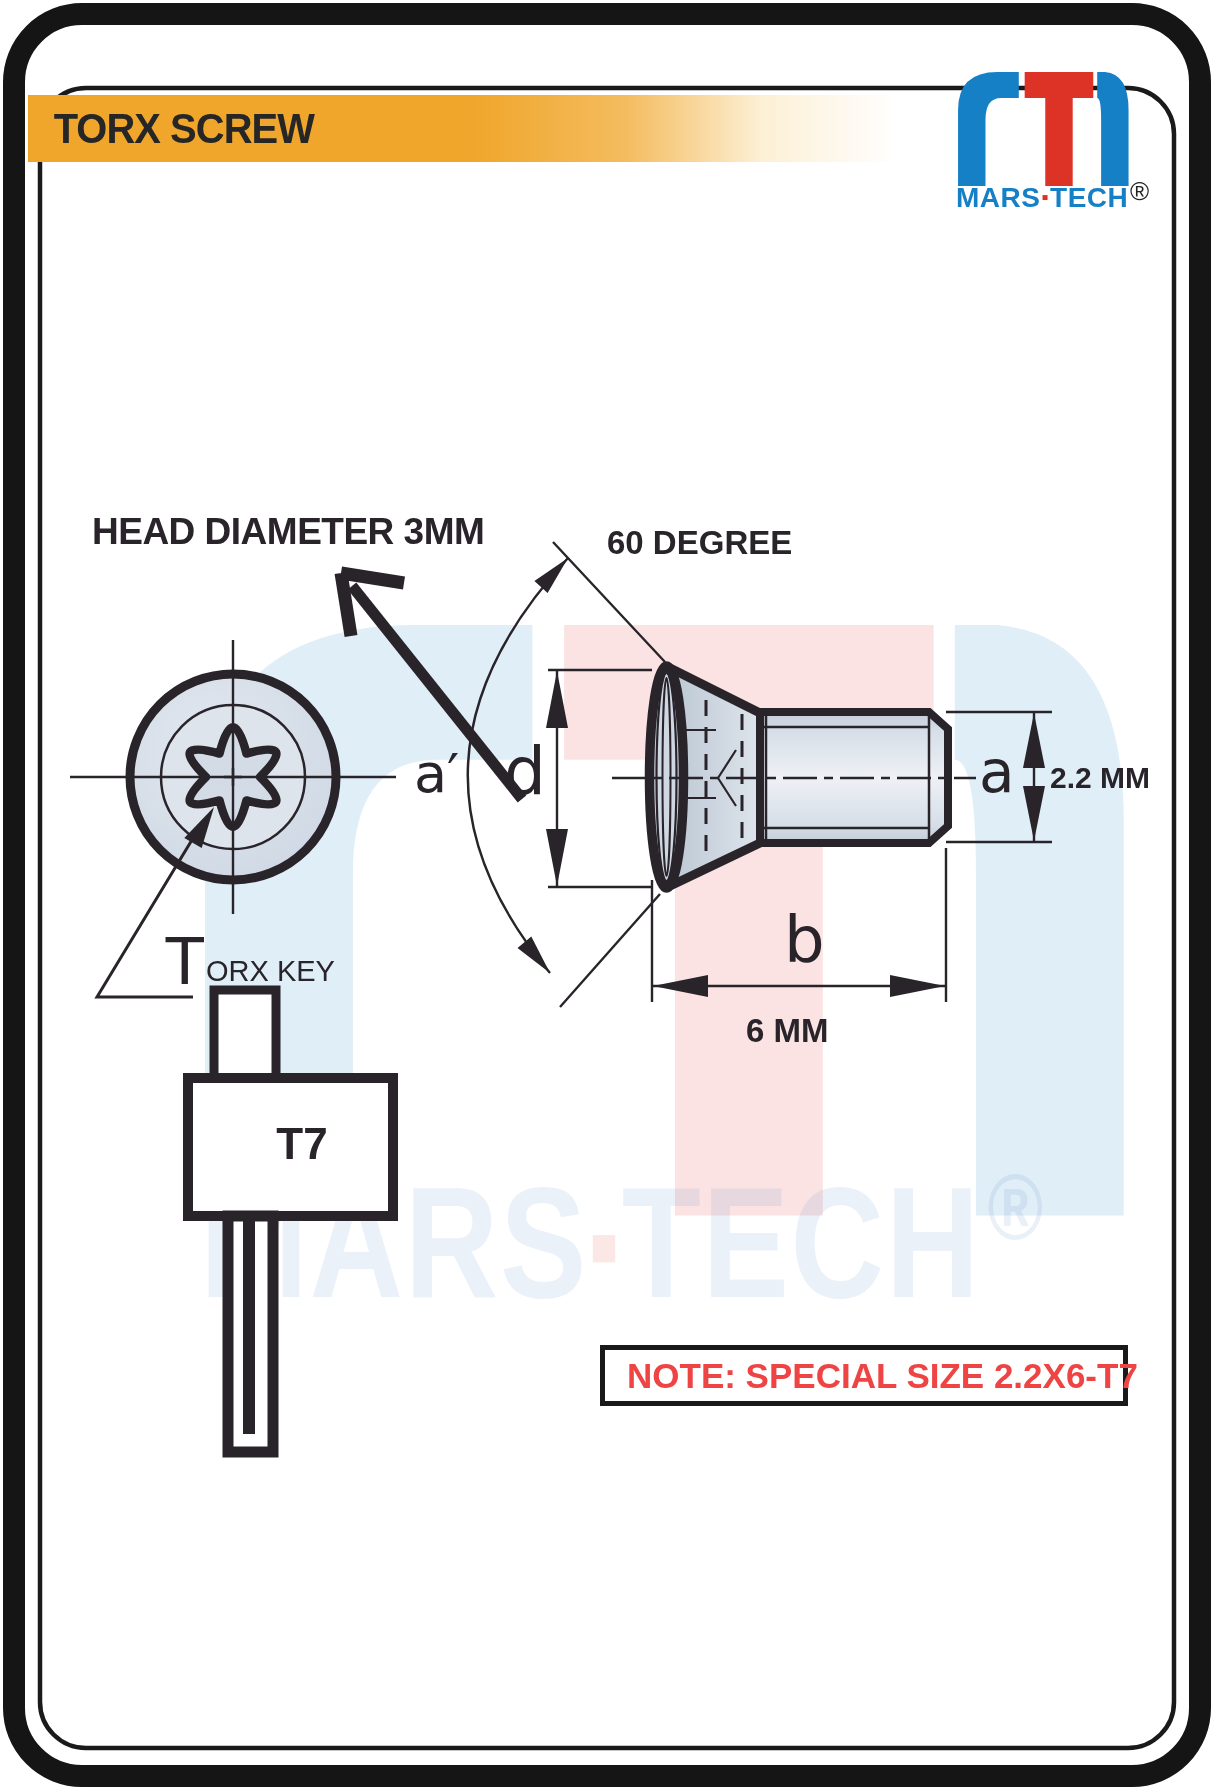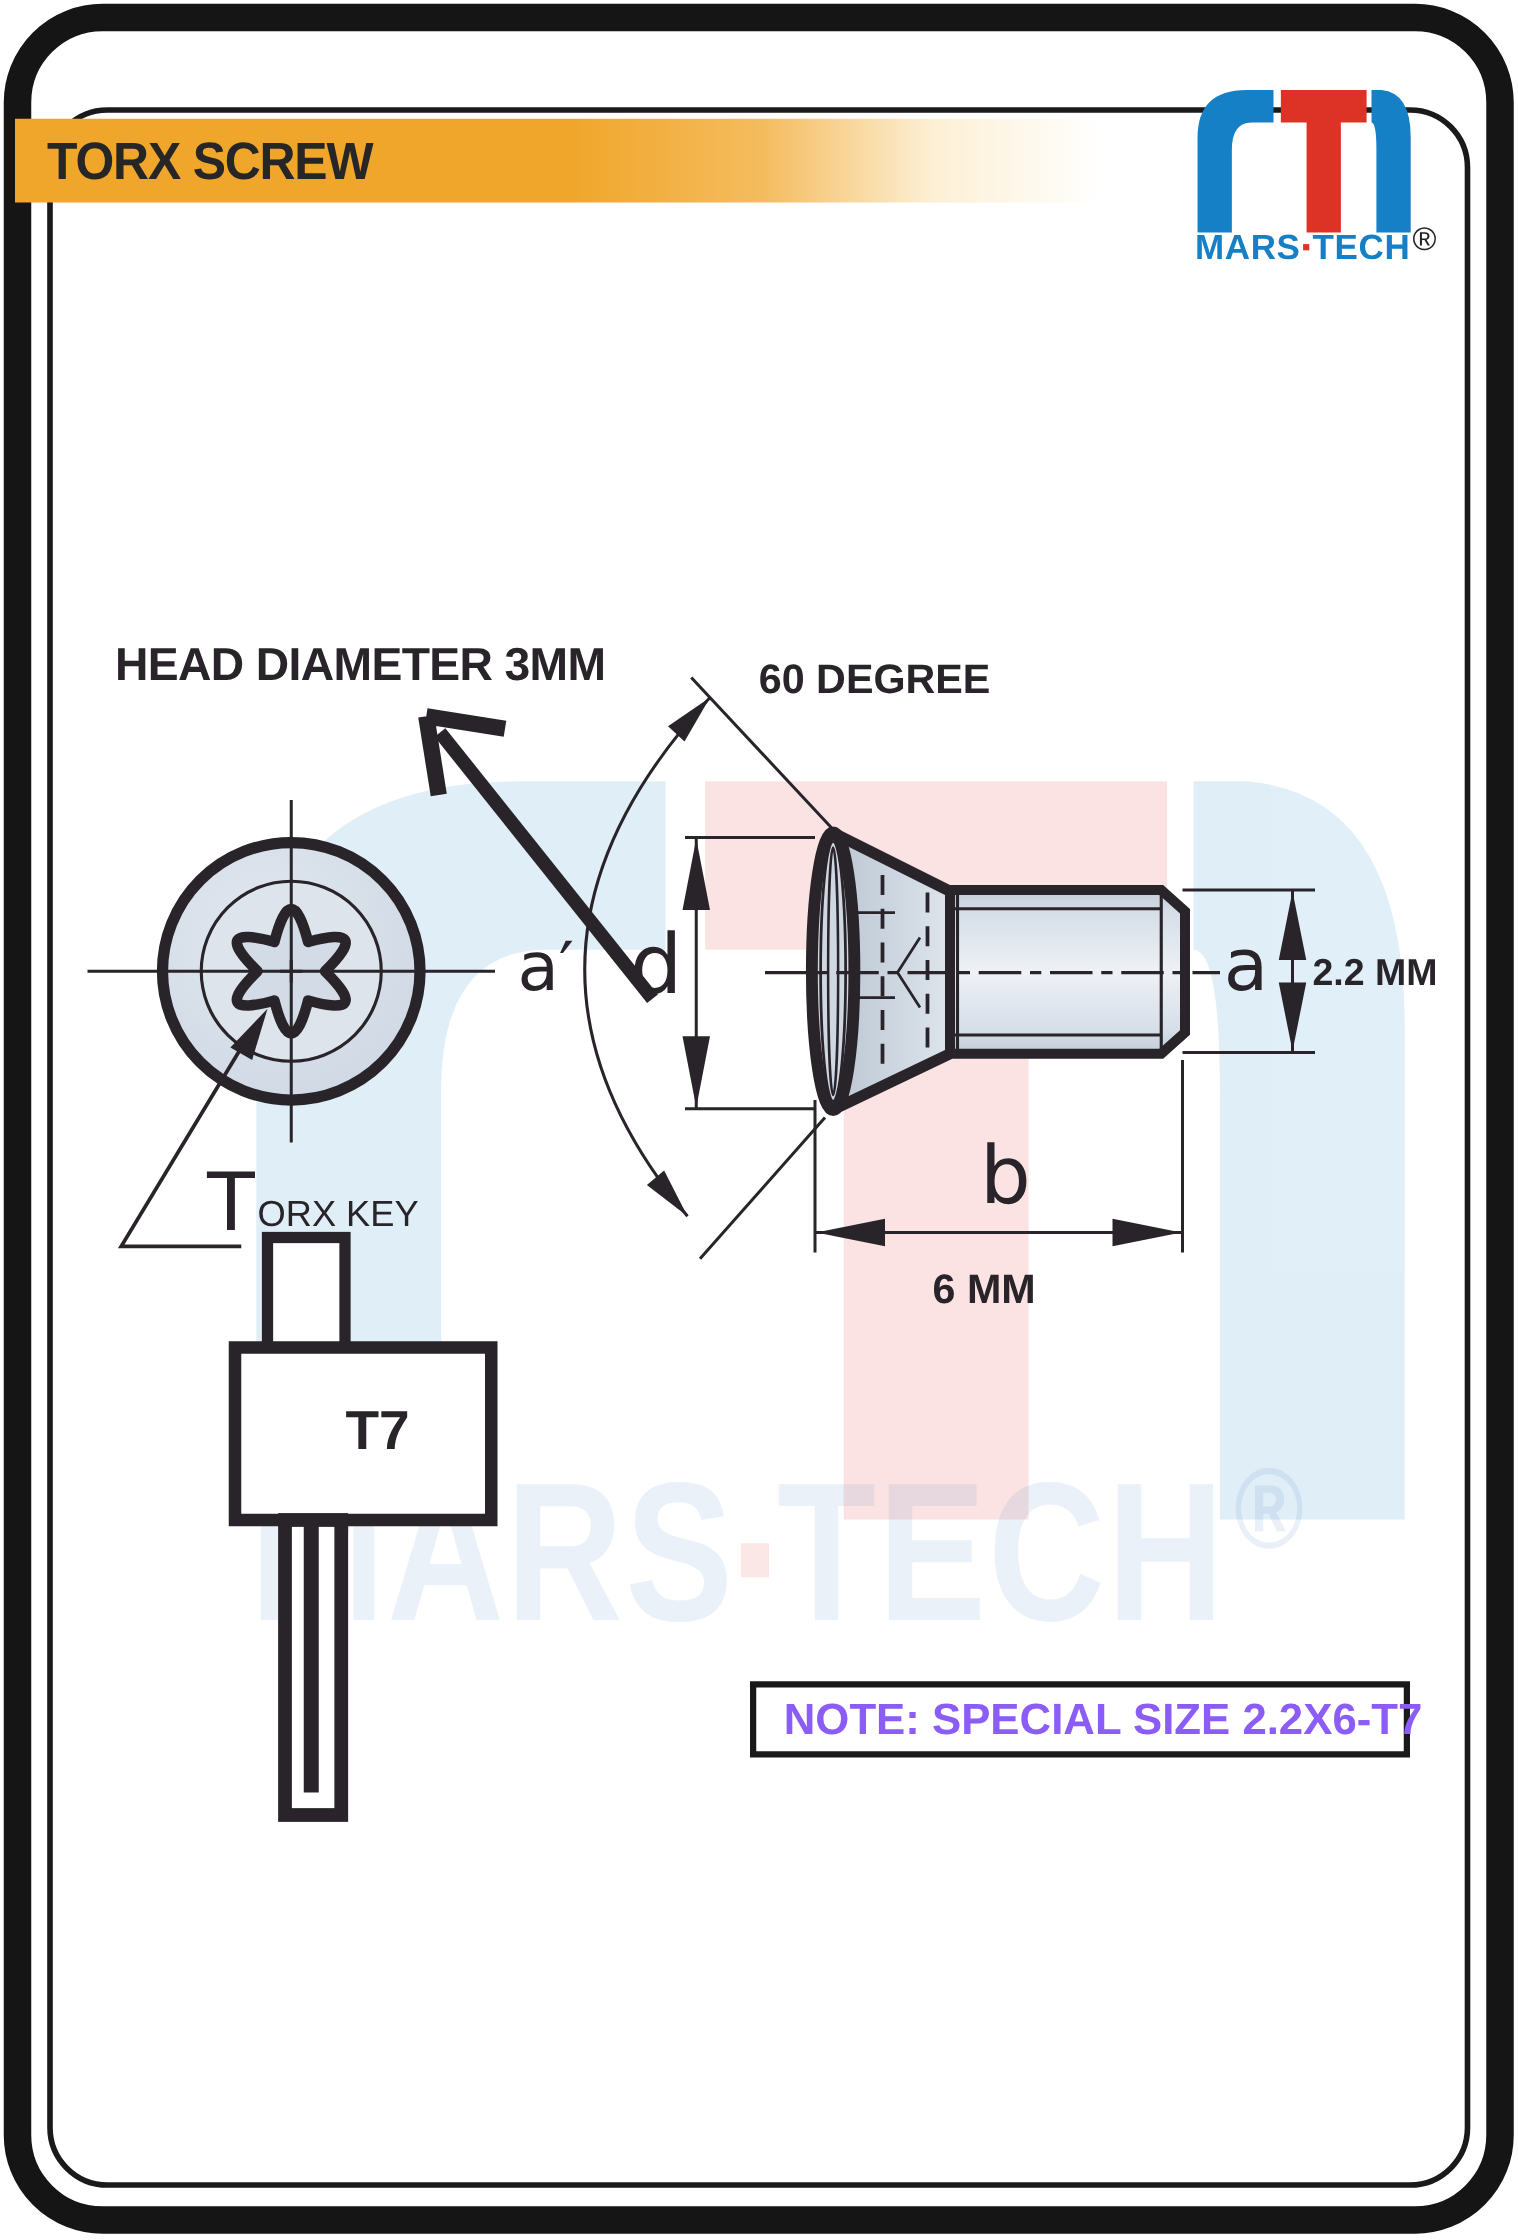--- a/index.html
+++ b/index.html
@@ -2,21 +2,21 @@
 <html><head>
 <meta charset="utf-8">
 <style>
   html,body{margin:0;padding:0;background:#fff;}
   .page{position:relative;width:1214px;height:1792px;background:#ffffff;overflow:hidden;
         font-family:"Liberation Sans",sans-serif;}
   .layer{position:absolute;left:0;top:0;width:1214px;height:1792px;}
   svg{display:block;}
 
   
-  .banner{position:absolute;left:12px;top:95px;width:965px;height:67px;z-index:3;
+  .banner{position:absolute;left:28px;top:95px;width:965px;height:67px;z-index:3;
     background:linear-gradient(90deg,#F0A62B 0%,#F0A62B 46%,#F4BC5F 62%,rgba(250,227,178,0.55) 76%,rgba(255,255,255,0) 90%);}
   .banner .title{display:block;line-height:67px;padding-left:27px;font-size:42px;font-weight:700;
     color:#262626;letter-spacing:-1px;transform:scaleX(0.95);transform-origin:left center;white-space:nowrap;}
 
   
   .logo-svg{position:absolute;left:0;top:0;z-index:4;}
   .logo-text{position:absolute;left:956px;top:182px;z-index:4;font-size:28px;font-weight:700;
     color:#1680C6;letter-spacing:0.5px;white-space:nowrap;}
   .logo-text .dot{color:#DD3327;font-size:20px;vertical-align:3px;padding:0 1px;}
   .logo-reg{position:absolute;left:1130px;top:176px;z-index:4;font-size:26px;color:#222;}
@@ -24,21 +24,21 @@
   
   .wm-text{position:absolute;left:200px;top:1152px;z-index:1;font-size:158px;font-weight:700;
     color:rgba(70,130,195,0.11);letter-spacing:2px;white-space:nowrap;
     transform:scaleX(0.82);transform-origin:left top;}
   .wm-text .wm-dot{color:rgba(225,80,65,0.13);font-size:110px;vertical-align:14px;}
   .wm-text .wm-reg{font-size:92px;vertical-align:58px;color:rgba(90,140,190,0.13);padding-left:8px;}
 
   
   .note{position:absolute;left:600px;top:1345px;width:528px;height:61px;z-index:5;
     border:5px solid #191919;background:#fff;box-sizing:border-box;display:flex;align-items:center;}
-  .note span{padding-left:22px;font-size:35px;font-weight:700;color:#8b5cf6;white-space:nowrap;} .z3{z-index:3;}
+  .note span{padding-left:22px;font-size:35px;font-weight:700;color:#ef4444;white-space:nowrap;} .z3{z-index:3;}
   text{font-family:"Liberation Sans",sans-serif;fill:#29242a;}
   .dimfont{font-family:"DejaVu Sans",sans-serif;}
 </style>
 </head>
 <body>
 
 <div class="page">
 
   <svg class="layer" viewBox="0 0 1214 1792">
     <defs>

